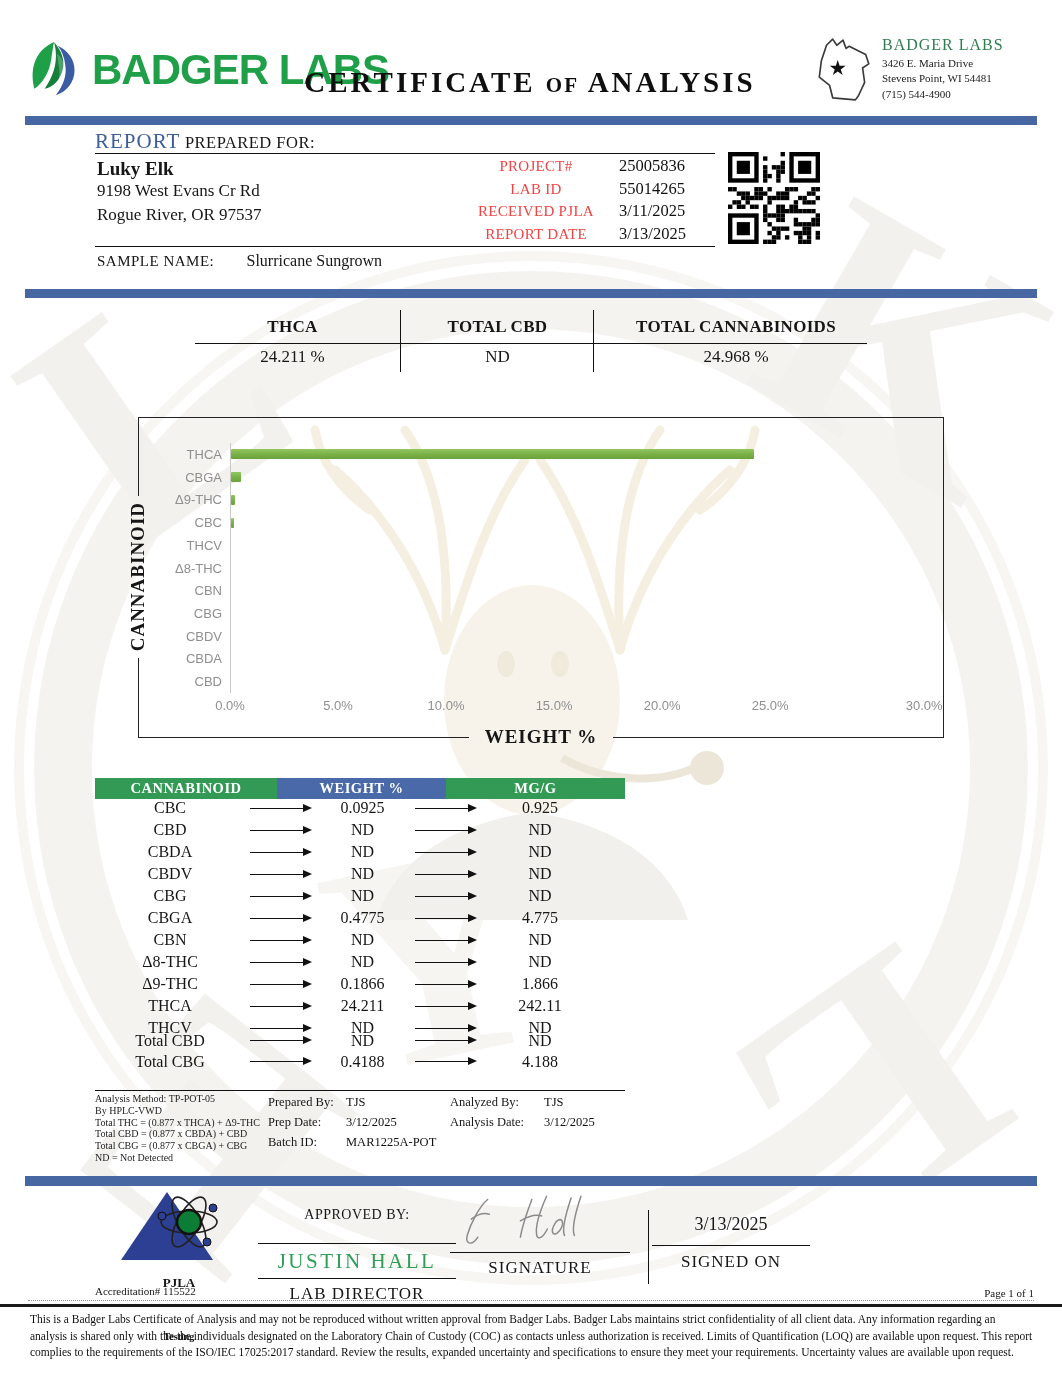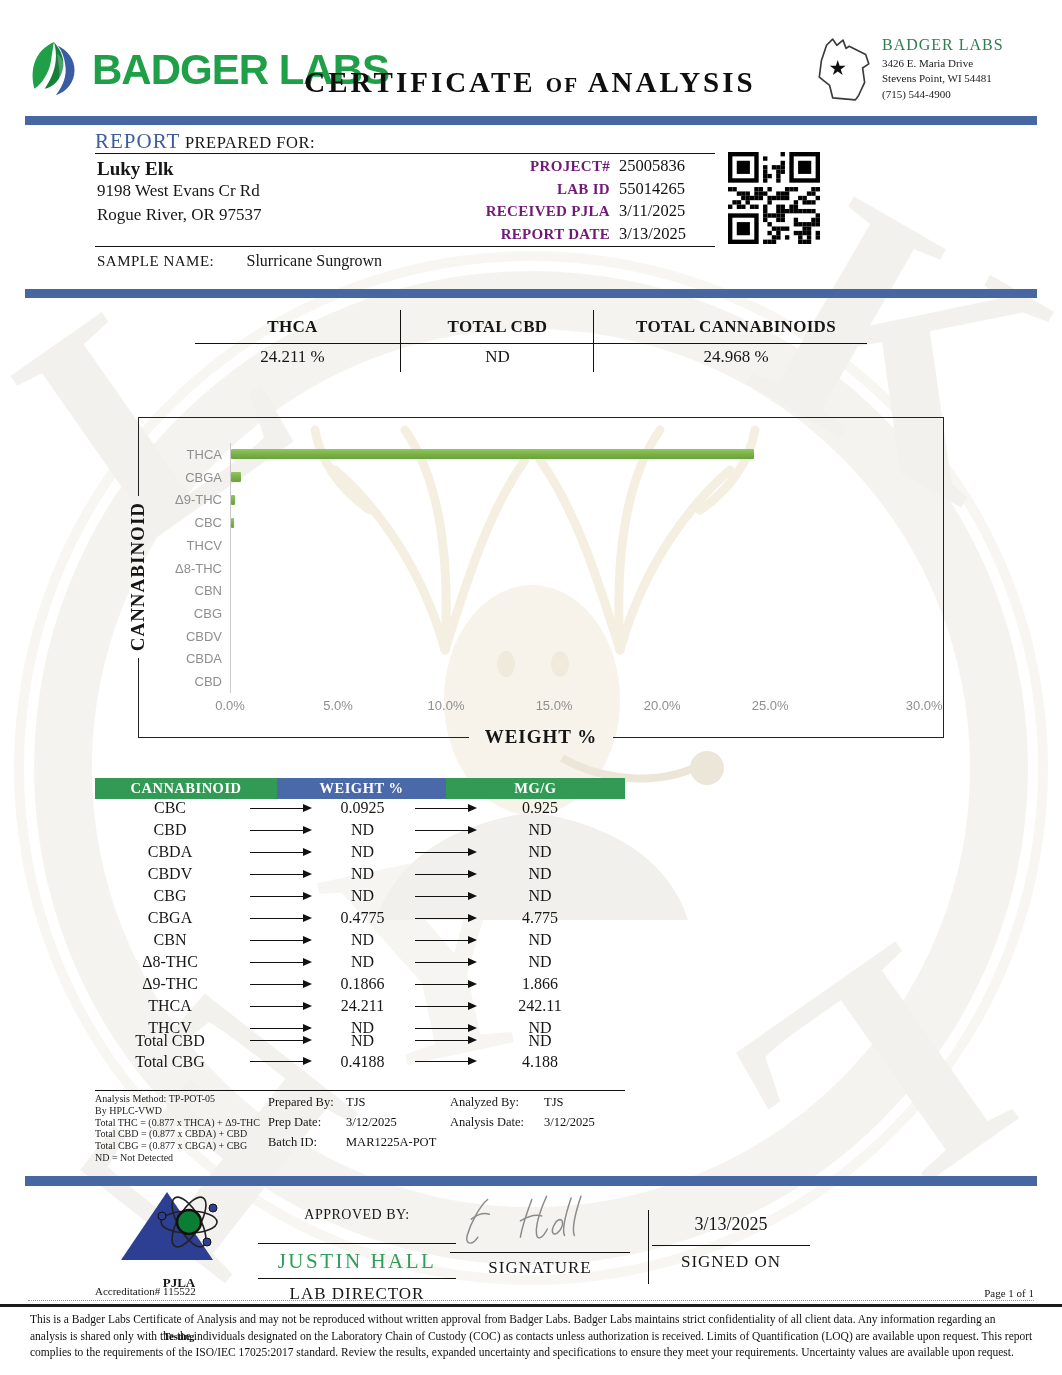--- a/index.html
+++ b/index.html
@@ -29,21 +29,21 @@
   
   #report-head{left:95px;top:129px;font-size:16.5px;letter-spacing:.5px;}
   #report-head .rw{color:#3e5d9d;font-size:21px;letter-spacing:1px;}
   .hline{border-top:1.3px solid #111;height:0;}
   #head-underline{left:95px;top:153px;width:620px;}
   #fields-underline{left:95px;top:246px;width:620px;}
   #client-name{left:97px;top:158px;font-size:19px;font-weight:bold;}
   .client-addr{left:97px;font-size:17px;}
   #fields{left:462px;top:156px;width:250px;}
   .field-row{display:flex;align-items:baseline;height:22.5px;}
-  .field-label{width:148px;text-align:right;color:#701a75;font-size:15px;letter-spacing:.3px;font-weight:bold;}
+  .field-label{width:148px;text-align:center;color:#ef4444;font-size:15px;letter-spacing:.3px;}
   .field-value{margin-left:9px;font-size:16.5px;color:#111;}
   #qr{left:728px;top:152px;}
   #sample-row{left:97px;top:252px;font-size:15px;letter-spacing:.5px;}
   #sample-row .sv{font-size:16px;letter-spacing:0;margin-left:28px;}
 
   
   #summary{left:185px;top:310px;width:692px;height:62px;}
   .sum-col{position:absolute;top:0;height:62px;text-align:center;}
   .sum-col.c2,.sum-col.c3{border-left:1.5px solid #111;}
   .c1{left:0;width:215px;} .c2{left:215px;width:193px;} .c3{left:408px;width:284px;}

